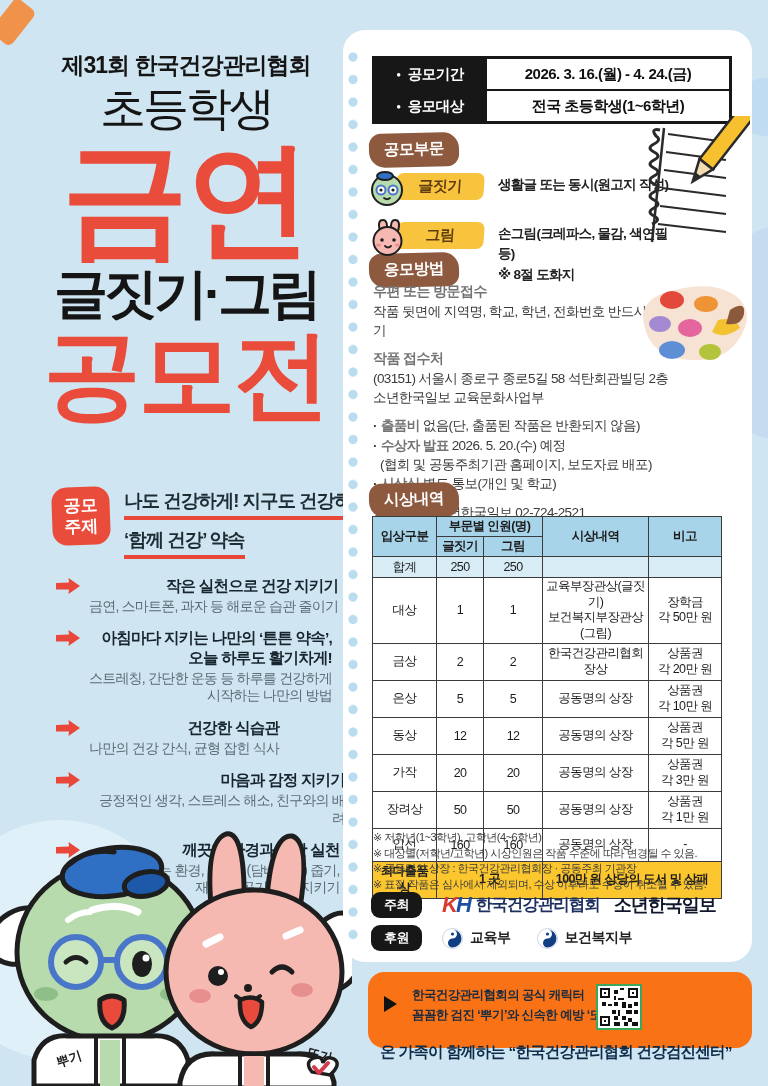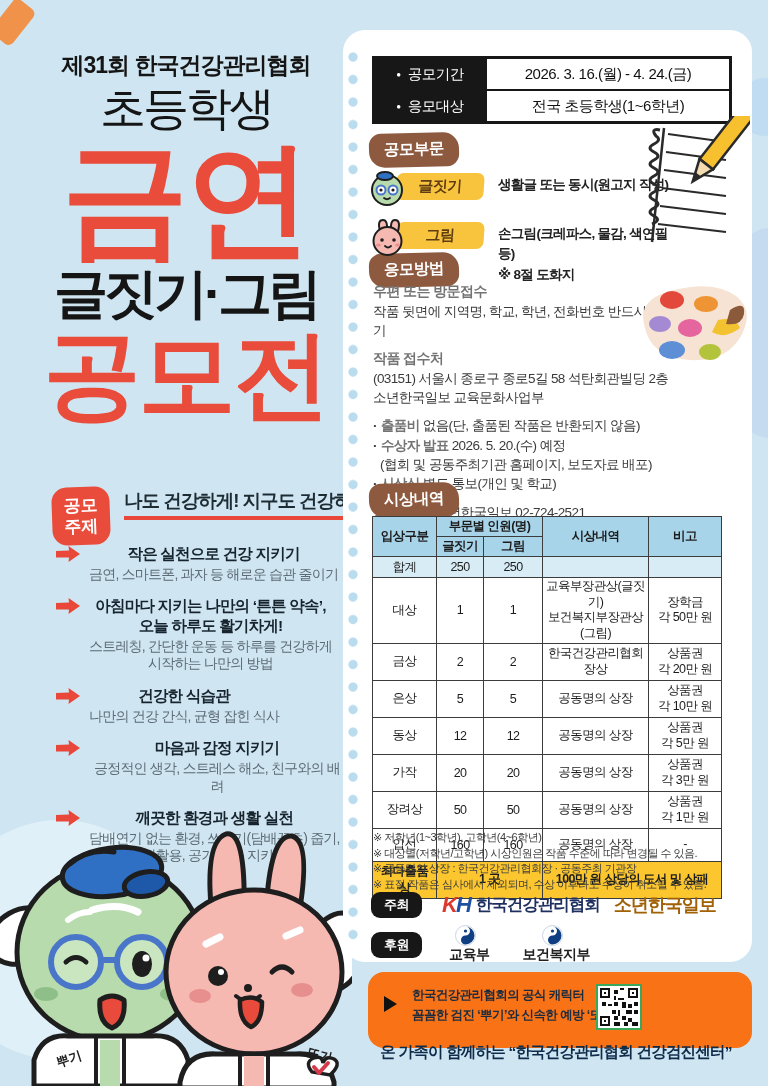--- a/index.html
+++ b/index.html
@@ -28,41 +28,41 @@
   .theme-badge{
     width:58px;height:58px;background:#ea4c3b;border-radius:15px;color:#fff;
     font-size:17px;font-weight:800;line-height:1.25;display:flex;align-items:center;justify-content:center;
     white-space:pre-line;transform:rotate(-2deg);flex:none;text-align:center;
   }
   .theme-lines{margin-left:14px;padding-top:1px;}
   .theme-line{
     display:inline-block;font-size:18.5px;font-weight:800;color:#1d2b33;letter-spacing:-1px;
     border-bottom:4px solid #e8473a;padding-bottom:3px;margin-bottom:7px;white-space:nowrap;
   }
-  .bullets{position:absolute;left:55px;top:544px;width:290px;text-align:center;}
+  .bullets{position:absolute;left:55px;top:576px;width:290px;text-align:right;}
   .bullet{display:flex;margin-bottom:13px;}
   .b-arrow{flex:none;width:26px;height:18px;margin-top:1px;}
   .b-text{margin-left:8px;}
   .b-title{font-size:15.5px;font-weight:800;color:#17242d;letter-spacing:-0.8px;white-space:pre-line;line-height:1.28;}
   .b-desc{font-size:14px;color:#5c6b75;letter-spacing:-0.8px;white-space:pre-line;line-height:1.25;margin-top:2px;}
 
   .characters{position:absolute;left:0px;top:824px;width:352px;height:262px;}
 
   
   .card{
     position:absolute;left:343px;top:30px;width:409px;height:932px;background:#ffffff;border-radius:22px;
   }
   .perf{
     position:absolute;left:5px;top:16px;width:10px;height:900px;
     background-image:radial-gradient(circle at 5px 11px,#b9dcee 4.2px,rgba(0,0,0,0) 5px);
     background-size:10px 22.5px;background-repeat:repeat-y;
   }
   
   .info-table{position:absolute;left:29px;top:26px;border-collapse:collapse;background:#171717;border:3px solid #171717;}
-  .info-table td{border:2px solid #171717;height:28px;font-weight:normal;margin-top:16px;}
+  .info-table td{border:2px solid #171717;height:28px;font-weight:bold;margin-top:16px;}
   .info-label{color:#ffffff;width:108px;text-align:center;font-size:14.5px;letter-spacing:-0.5px;}
   .info-label::before{content:"●";font-size:8px;vertical-align:2px;margin-right:7px;}
   .info-value{background:#ffffff;width:240px;text-align:center;font-size:15px;color:#111;letter-spacing:-0.5px;}
 
   .badge-brown{
     position:absolute;left:26px;background:#8d5a40;color:#fff;font-weight:800;font-size:15.5px;
     padding:6px 15px 7px;border-radius:12px 16px 12px 16px;transform:rotate(-1.5deg);letter-spacing:-0.5px;
   }
   
   .cat-rows{position:absolute;left:26px;top:140px;width:300px;}
@@ -101,22 +101,22 @@
   
   .footnotes{position:absolute;left:30px;top:800px;width:350px;font-size:11px;color:#3c3c3c;letter-spacing:-0.5px;line-height:1.42;}
   
   .org-row{position:absolute;left:28px;display:flex;align-items:center;}
   .org-host{top:862px;}
   .org-sponsor{top:895px;}
   .badge-black{flex:none;background:#171717;color:#fff;border-radius:9px;font-size:13px;font-weight:800;padding:4px 13px;letter-spacing:-0.5px;}
   .kh{margin-left:20px;font-weight:900;font-size:22px;letter-spacing:-2px;font-style:italic;}
   .kh .k{color:#d93a2f;}.kh .h{color:#1f4fa0;}
   .org-name1{margin-left:6px;font-size:16.5px;font-weight:800;color:#1d2f5e;letter-spacing:-1px;}
-  .org-name2{margin-left:14px;font-size:18px;font-weight:900;color:#a16207;letter-spacing:-1px;}
-  .gov{display:flex;align-items:center;margin-left:20px;flex-direction:column;}
+  .org-name2{margin-left:14px;font-size:18px;font-weight:900;color:#0f172a;letter-spacing:-1px;}
+  .gov{display:flex;align-items:center;margin-left:20px;}
   .gov+ .gov{margin-left:26px;}
   .gov-name{margin-left:7px;font-size:14px;font-weight:700;color:#222;letter-spacing:-0.5px;}
 
   
   .info-box{
     position:absolute;left:368px;top:972px;width:384px;height:76px;background:#f97316;border-radius:16px;
   }
   .play-icon{
     position:absolute;left:16px;top:24px;width:0;height:0;
     border-left:13px solid #111;border-top:8px solid transparent;border-bottom:8px solid transparent;
@@ -143,20 +143,21 @@
   <div class="t3">금연</div>
   <div class="t4">글짓기·그림</div>
   <div class="t5">공모전</div>
 </div>
 
 <div class="theme-row">
   <div class="theme-badge">공모
 주제</div>
   <div class="theme-lines">
     <div><span class="theme-line">나도 건강하게! 지구도 건강하게!</span></div>
+    <div><span class="theme-line">‘함께 건강’ 약속</span></div>
   </div>
 </div>
 
 <div class="bullets">
   <div class="bullet">
     <svg class="b-arrow" viewBox="0 0 26 18">
         <path d="M1 6 L14 5.5 L13.5 1 L25 9 L13.5 17 L14 12.5 L1 12.5 Z" fill="#e8473a"></path>
       </svg>
     <div class="b-text">
       <div class="b-title">작은 실천으로 건강 지키기</div>

